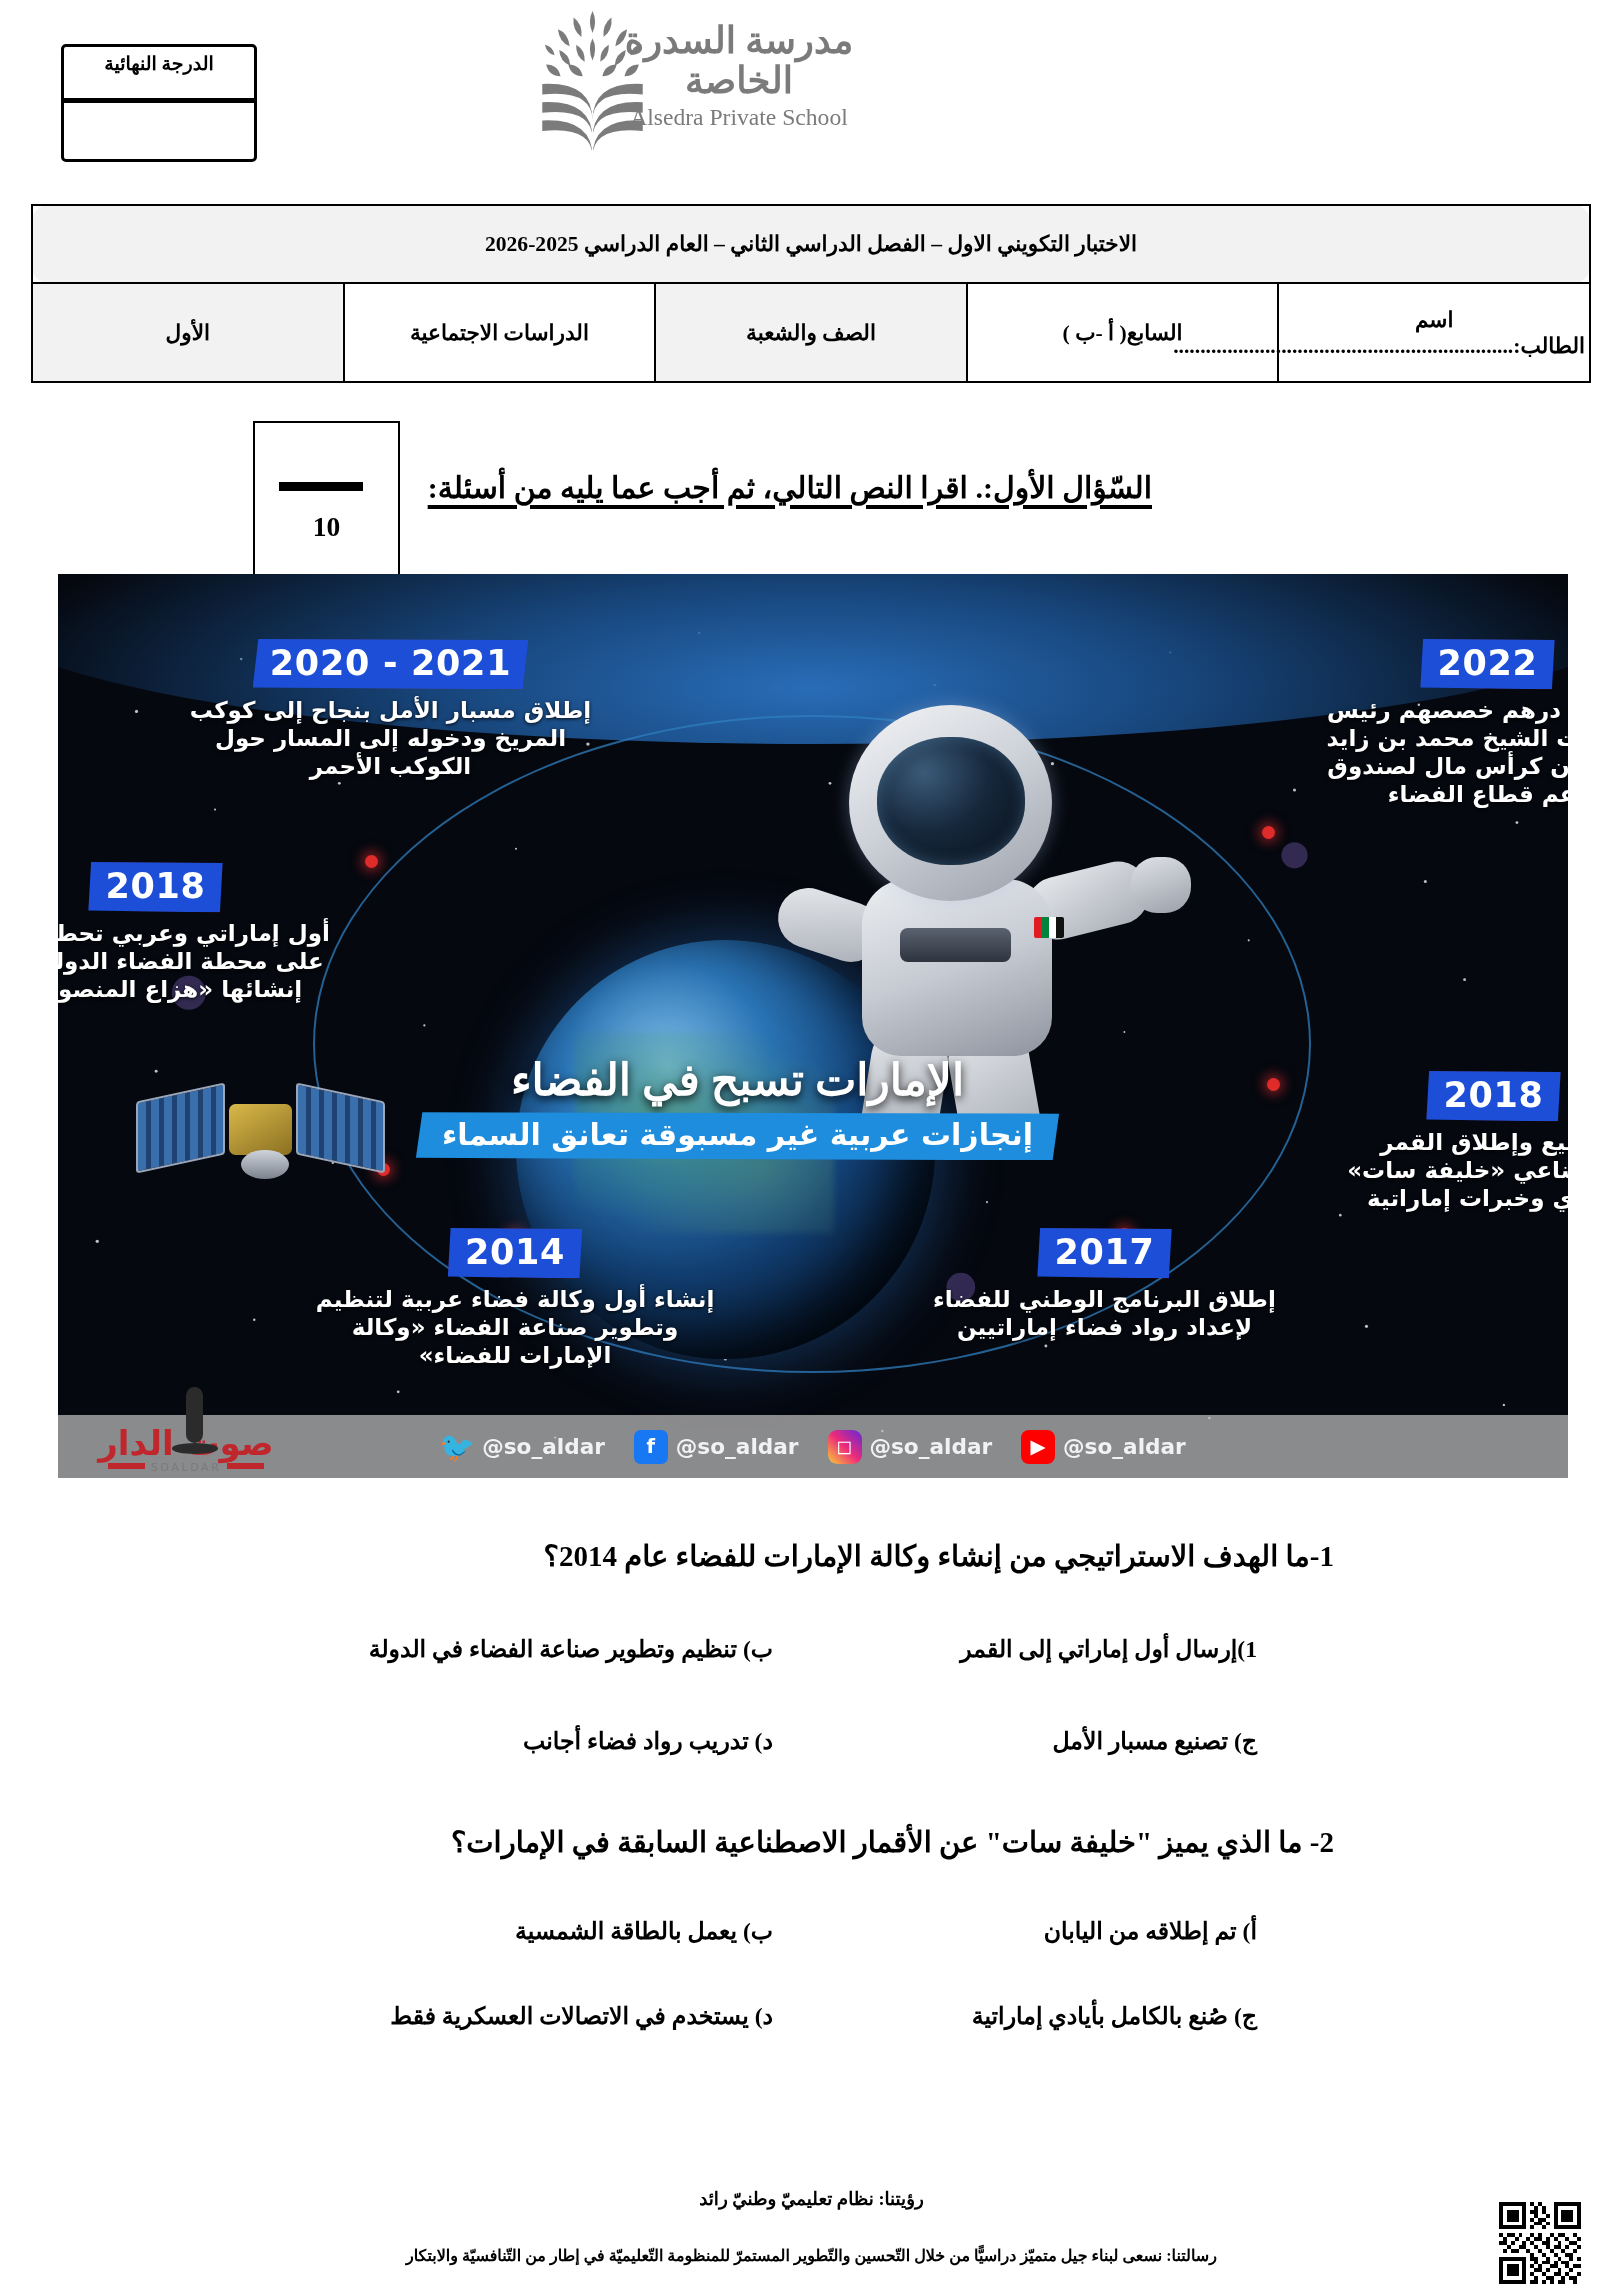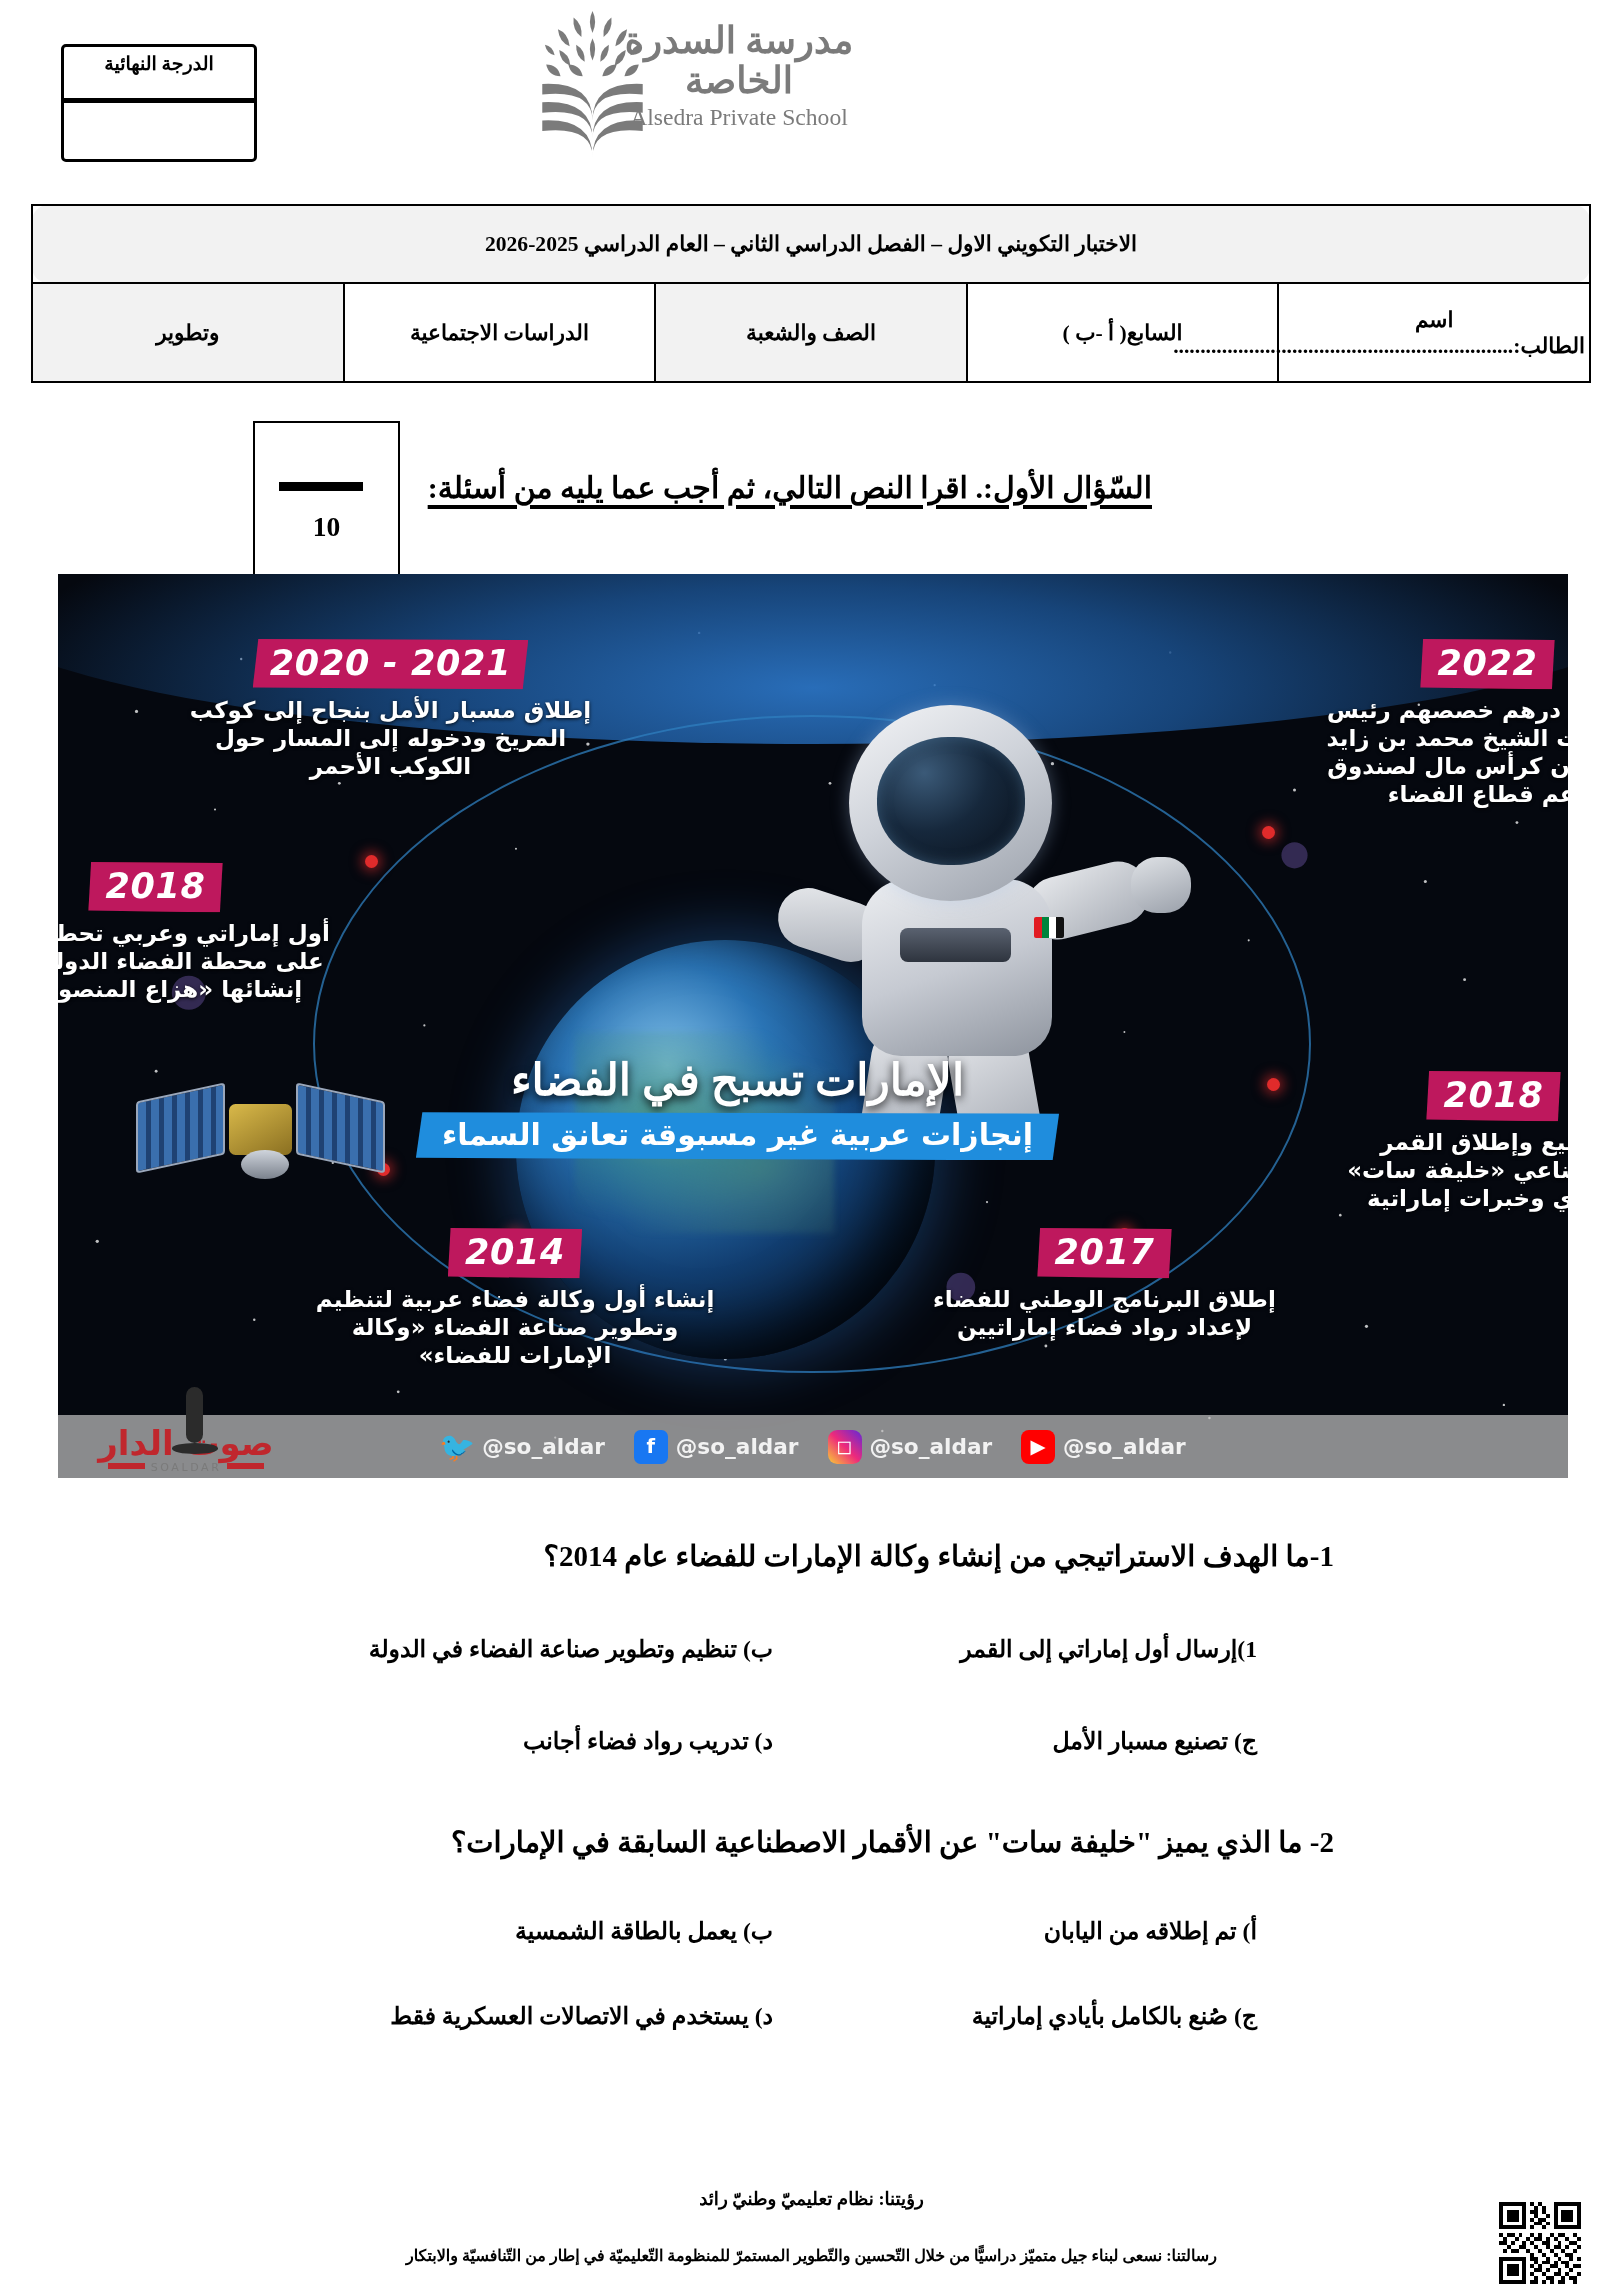--- a/index.html
+++ b/index.html
@@ -160,25 +160,24 @@
     background:repeating-linear-gradient(90deg,#3a6fae 0 7.9px,#1f4273 7.9px 13px);
     border:2px solid #9aa7bb;}
   .sat-panel.l{left:5.2px; transform:skewY(-12deg);}
   .sat-panel.r{left:165px; transform:skewY(12deg);}
   .sat-dish{position:absolute; left:110px; top:92px; width:48px; height:29px; border-radius:50%;
     background:linear-gradient(180deg,#cfd4dc,#7b828d);}
 
   
   .blk{position:absolute; color:#fff; text-align:center; line-height:1.22;}
   .yr{
-    display:inline-block; background:#be185d; color:#fff; font-weight:700;
+    display:inline-block; background:#1d4ed8; color:#fff; font-weight:700;
     font-size:35px; padding:2.6px 17px 5.2px; letter-spacing:0.7px;
     box-shadow:0 0 11.8px rgba(232,34,43,.5);
     clip-path:polygon(2% 0,100% 2%,98% 100%,0 96%);
-    font-style:italic;
   }
   .blk p{margin:6.5px 0 0; font-size:23px; font-weight:700; text-shadow:0 1.3px 3.9px rgba(0,0,0,.9);}
 
   .blk-2020{right:968px; top:65px; width:419px;}
   .blk-2019{right:1236px; top:288px; width:353px; }
   .blk-2014{right:850px; top:654px; width:406px;}
   .blk-2022{left:1256px; top:65px; width:347px; }
   .blk-2018{left:1282px; top:497px; width:307px;}
   .blk-2017{left:857px; top:654px; width:379px;}
 
@@ -286,21 +285,21 @@
   <table class="info">
     <tbody>
         <tr>
       <td class="title-cell" colspan="5">الاختبار التكويني الاول – الفصل الدراسي الثاني – العام الدراسي 2025-2026</td>
     </tr>
     <tr class="row2">
       <td style="width:687px">اسم الطالب:...............................................................</td>
       <td style="width:236px">السابع(  أ -ب  )</td>
       <td class="shade" style="width:216px">الصف والشعبة</td>
       <td style="width:262px">الدراسات الاجتماعية</td>
-      <td class="shade" style="width:160px">وتطوير</td>
+      <td class="shade" style="width:160px">الأول</td>
     </tr>
   </tbody>
     </table>
 
   <div class="q1-score-box">
     <div class="q1-score-bar"></div>
     <div class="q1-score-val">10</div>
   </div>
   <div class="q1-heading">السّؤال الأول:. اقرا النص التالي، ثم أجب عما يليه من أسئلة:</div>
 

